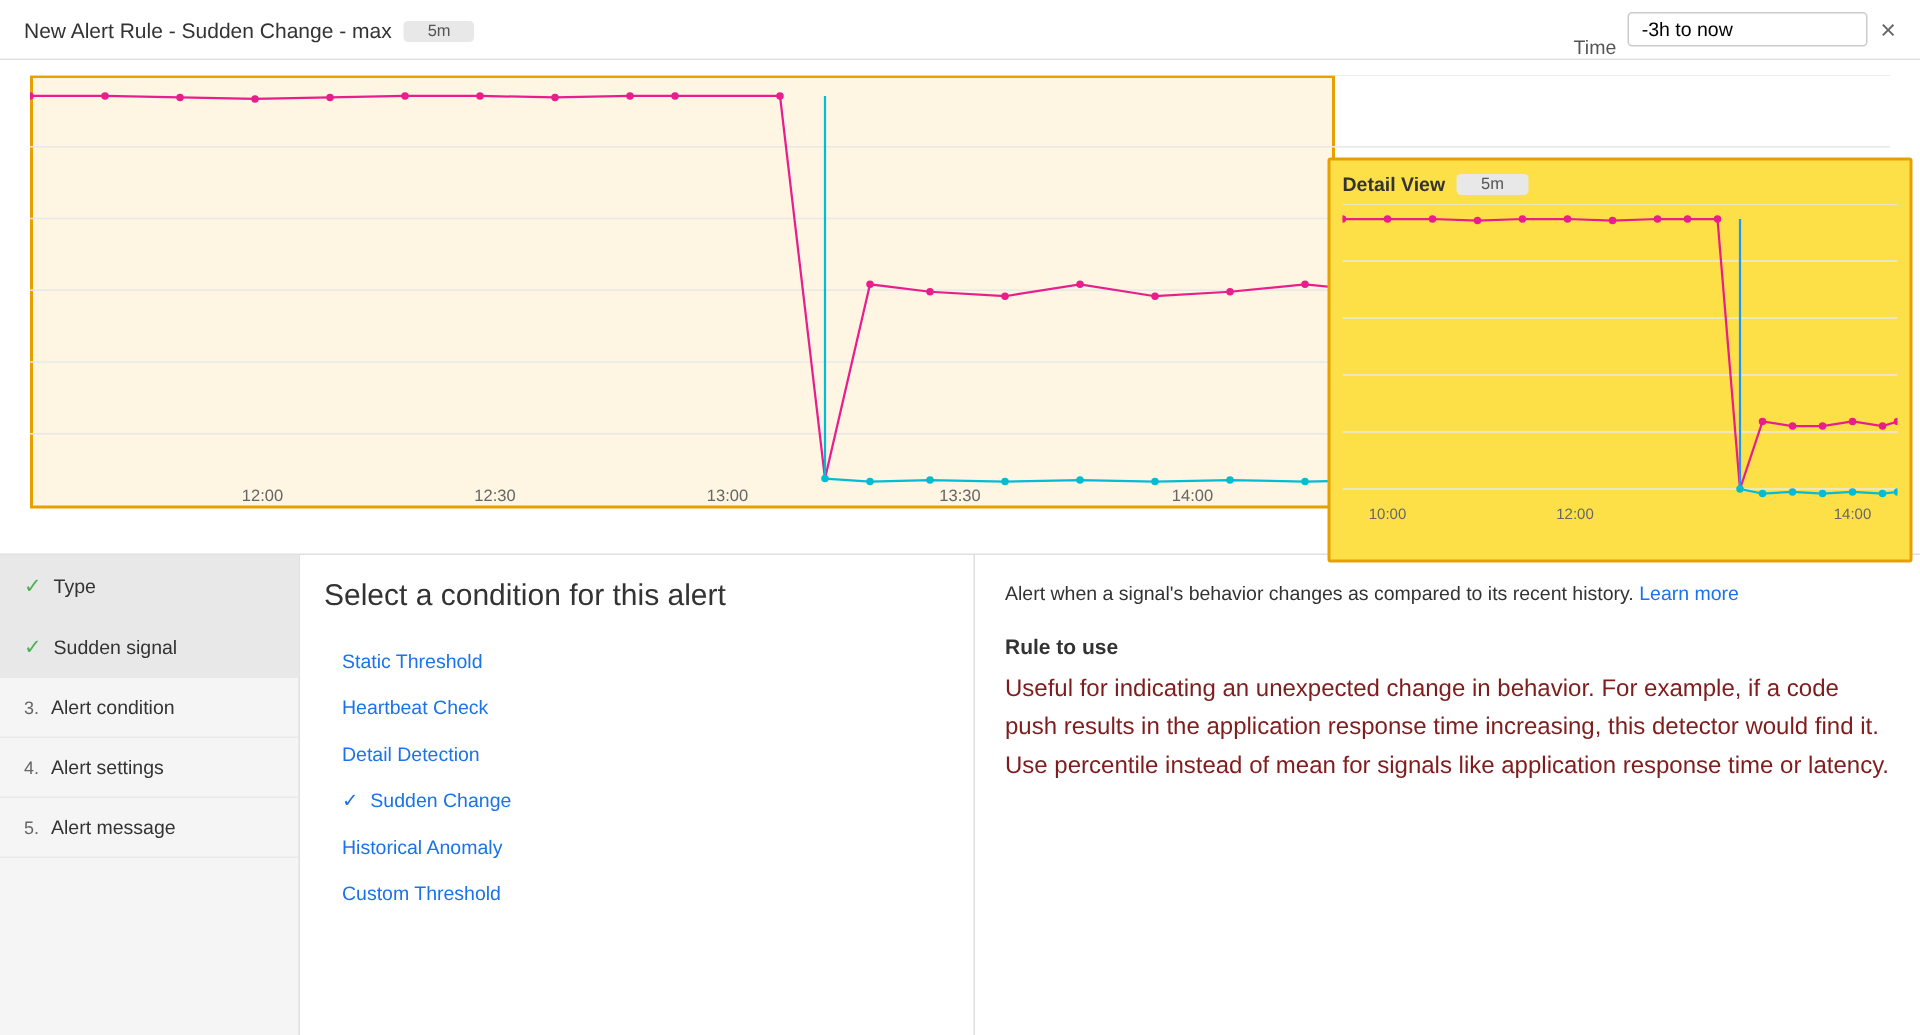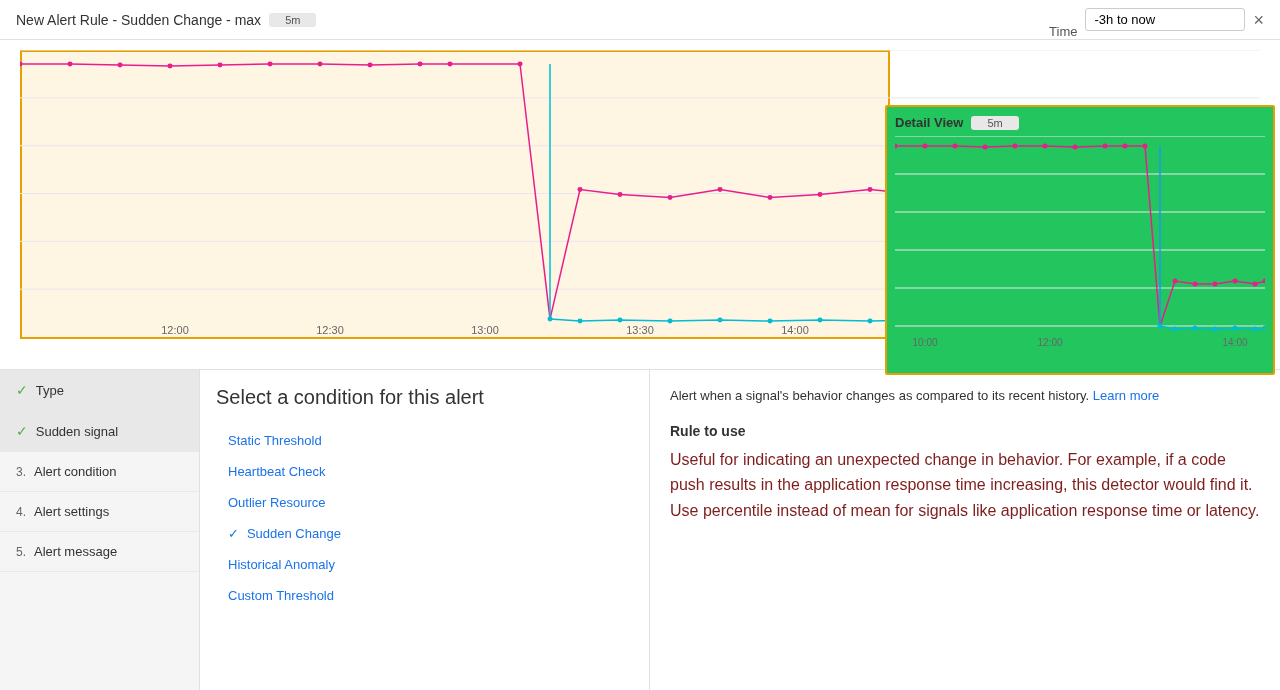--- a/index.html
+++ b/index.html
@@ -7,21 +7,21 @@
 
     
     .header {
       display: flex;
       align-items: center;
       justify-content: space-between;
       padding: 8px 16px;
       border-bottom: 1px solid #e0e0e0;
       height: 40px;
     }
-    .header-left { display: flex; align-items: center; gap: 8px; }
+    .header-left { display: flex; align-items: flex-end; gap: 8px; }
     .header-title { font-size: 14px; font-weight: 500; color: #333; }
     .badge {
       background: #e8e8e8;
       border-radius: 3px;
       padding: 1px 16px;
       font-size: 11px;
       color: #555;
     }
     .header-right { display: flex; align-items: center; gap: 8px; }
     .time-label { font-size: 13px; color: #555; margin-top: 24px; }
@@ -55,21 +55,21 @@
     .main-chart svg { width: 100%; height: 100%; }
 
     
     .detail-panel {
       position: absolute;
       top: 65px;
       right: 5px;
       width: 390px;
       height: 270px;
       border: 2px solid #e8a000;
-      background: #22c55e;
+      background: #fde047;
       border-radius: 2px;
       padding: 8px;
       z-index: 10;
     }
     .detail-header {
       display: flex;
       align-items: center;
       gap: 8px;
       margin-bottom: 6px;
     }
@@ -335,21 +335,21 @@
   <div class="conditions-panel">
     <div class="conditions-title">Select a condition for this alert</div>
 
     <div class="condition-item">
       <span>Static Threshold</span>
     </div>
     <div class="condition-item">
       <span>Heartbeat Check</span>
     </div>
     <div class="condition-item">
-      <span>Outlier Resource</span>
+      <span>Detail Detection</span>
     </div>
     <div class="condition-item selected">
       <span class="condition-check">✓</span>
       <span>Sudden Change</span>
     </div>
     <div class="condition-item">
       <span>Historical Anomaly</span>
     </div>
     <div class="condition-item">
       <span>Custom Threshold</span>

